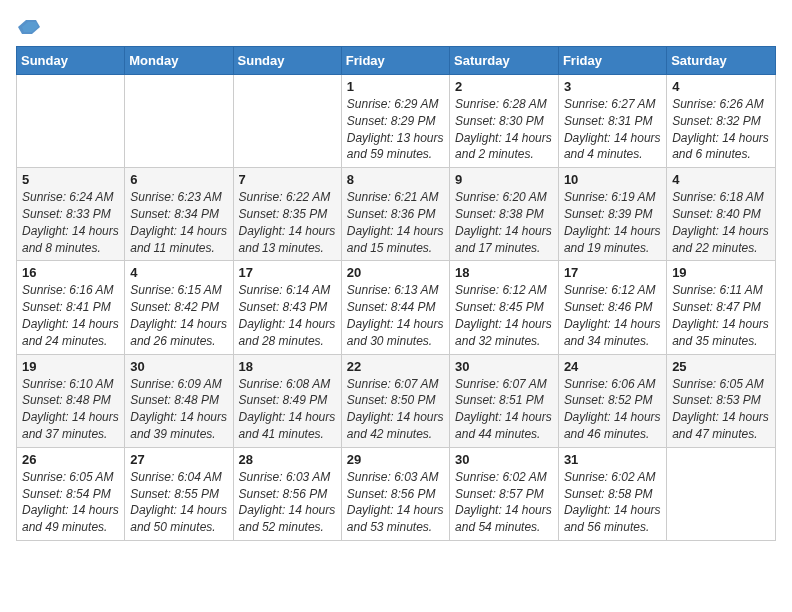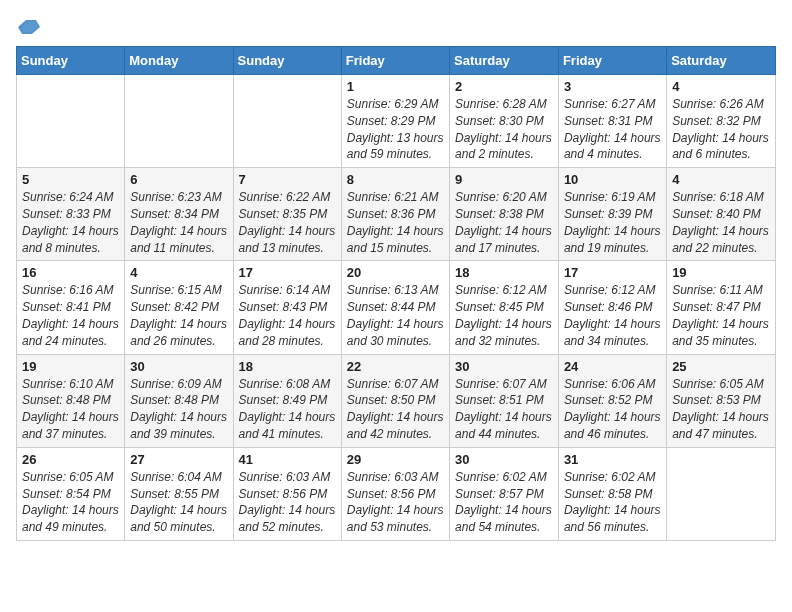--- a/index.html
+++ b/index.html
@@ -224,21 +224,21 @@
       <tr>
         <td>
           <span class="day-number">26</span>
           <div class="day-info">Sunrise: 6:05 AM<br>Sunset: 8:54 PM<br>Daylight: 14 hours and 49 minutes.</div>
         </td>
         <td>
           <span class="day-number">27</span>
           <div class="day-info">Sunrise: 6:04 AM<br>Sunset: 8:55 PM<br>Daylight: 14 hours and 50 minutes.</div>
         </td>
         <td>
-          <span class="day-number">41</span>
+          <span class="day-number">28</span>
           <div class="day-info">Sunrise: 6:03 AM<br>Sunset: 8:56 PM<br>Daylight: 14 hours and 52 minutes.</div>
         </td>
         <td>
           <span class="day-number">29</span>
           <div class="day-info">Sunrise: 6:03 AM<br>Sunset: 8:56 PM<br>Daylight: 14 hours and 53 minutes.</div>
         </td>
         <td>
           <span class="day-number">30</span>
           <div class="day-info">Sunrise: 6:02 AM<br>Sunset: 8:57 PM<br>Daylight: 14 hours and 54 minutes.</div>
         </td>

